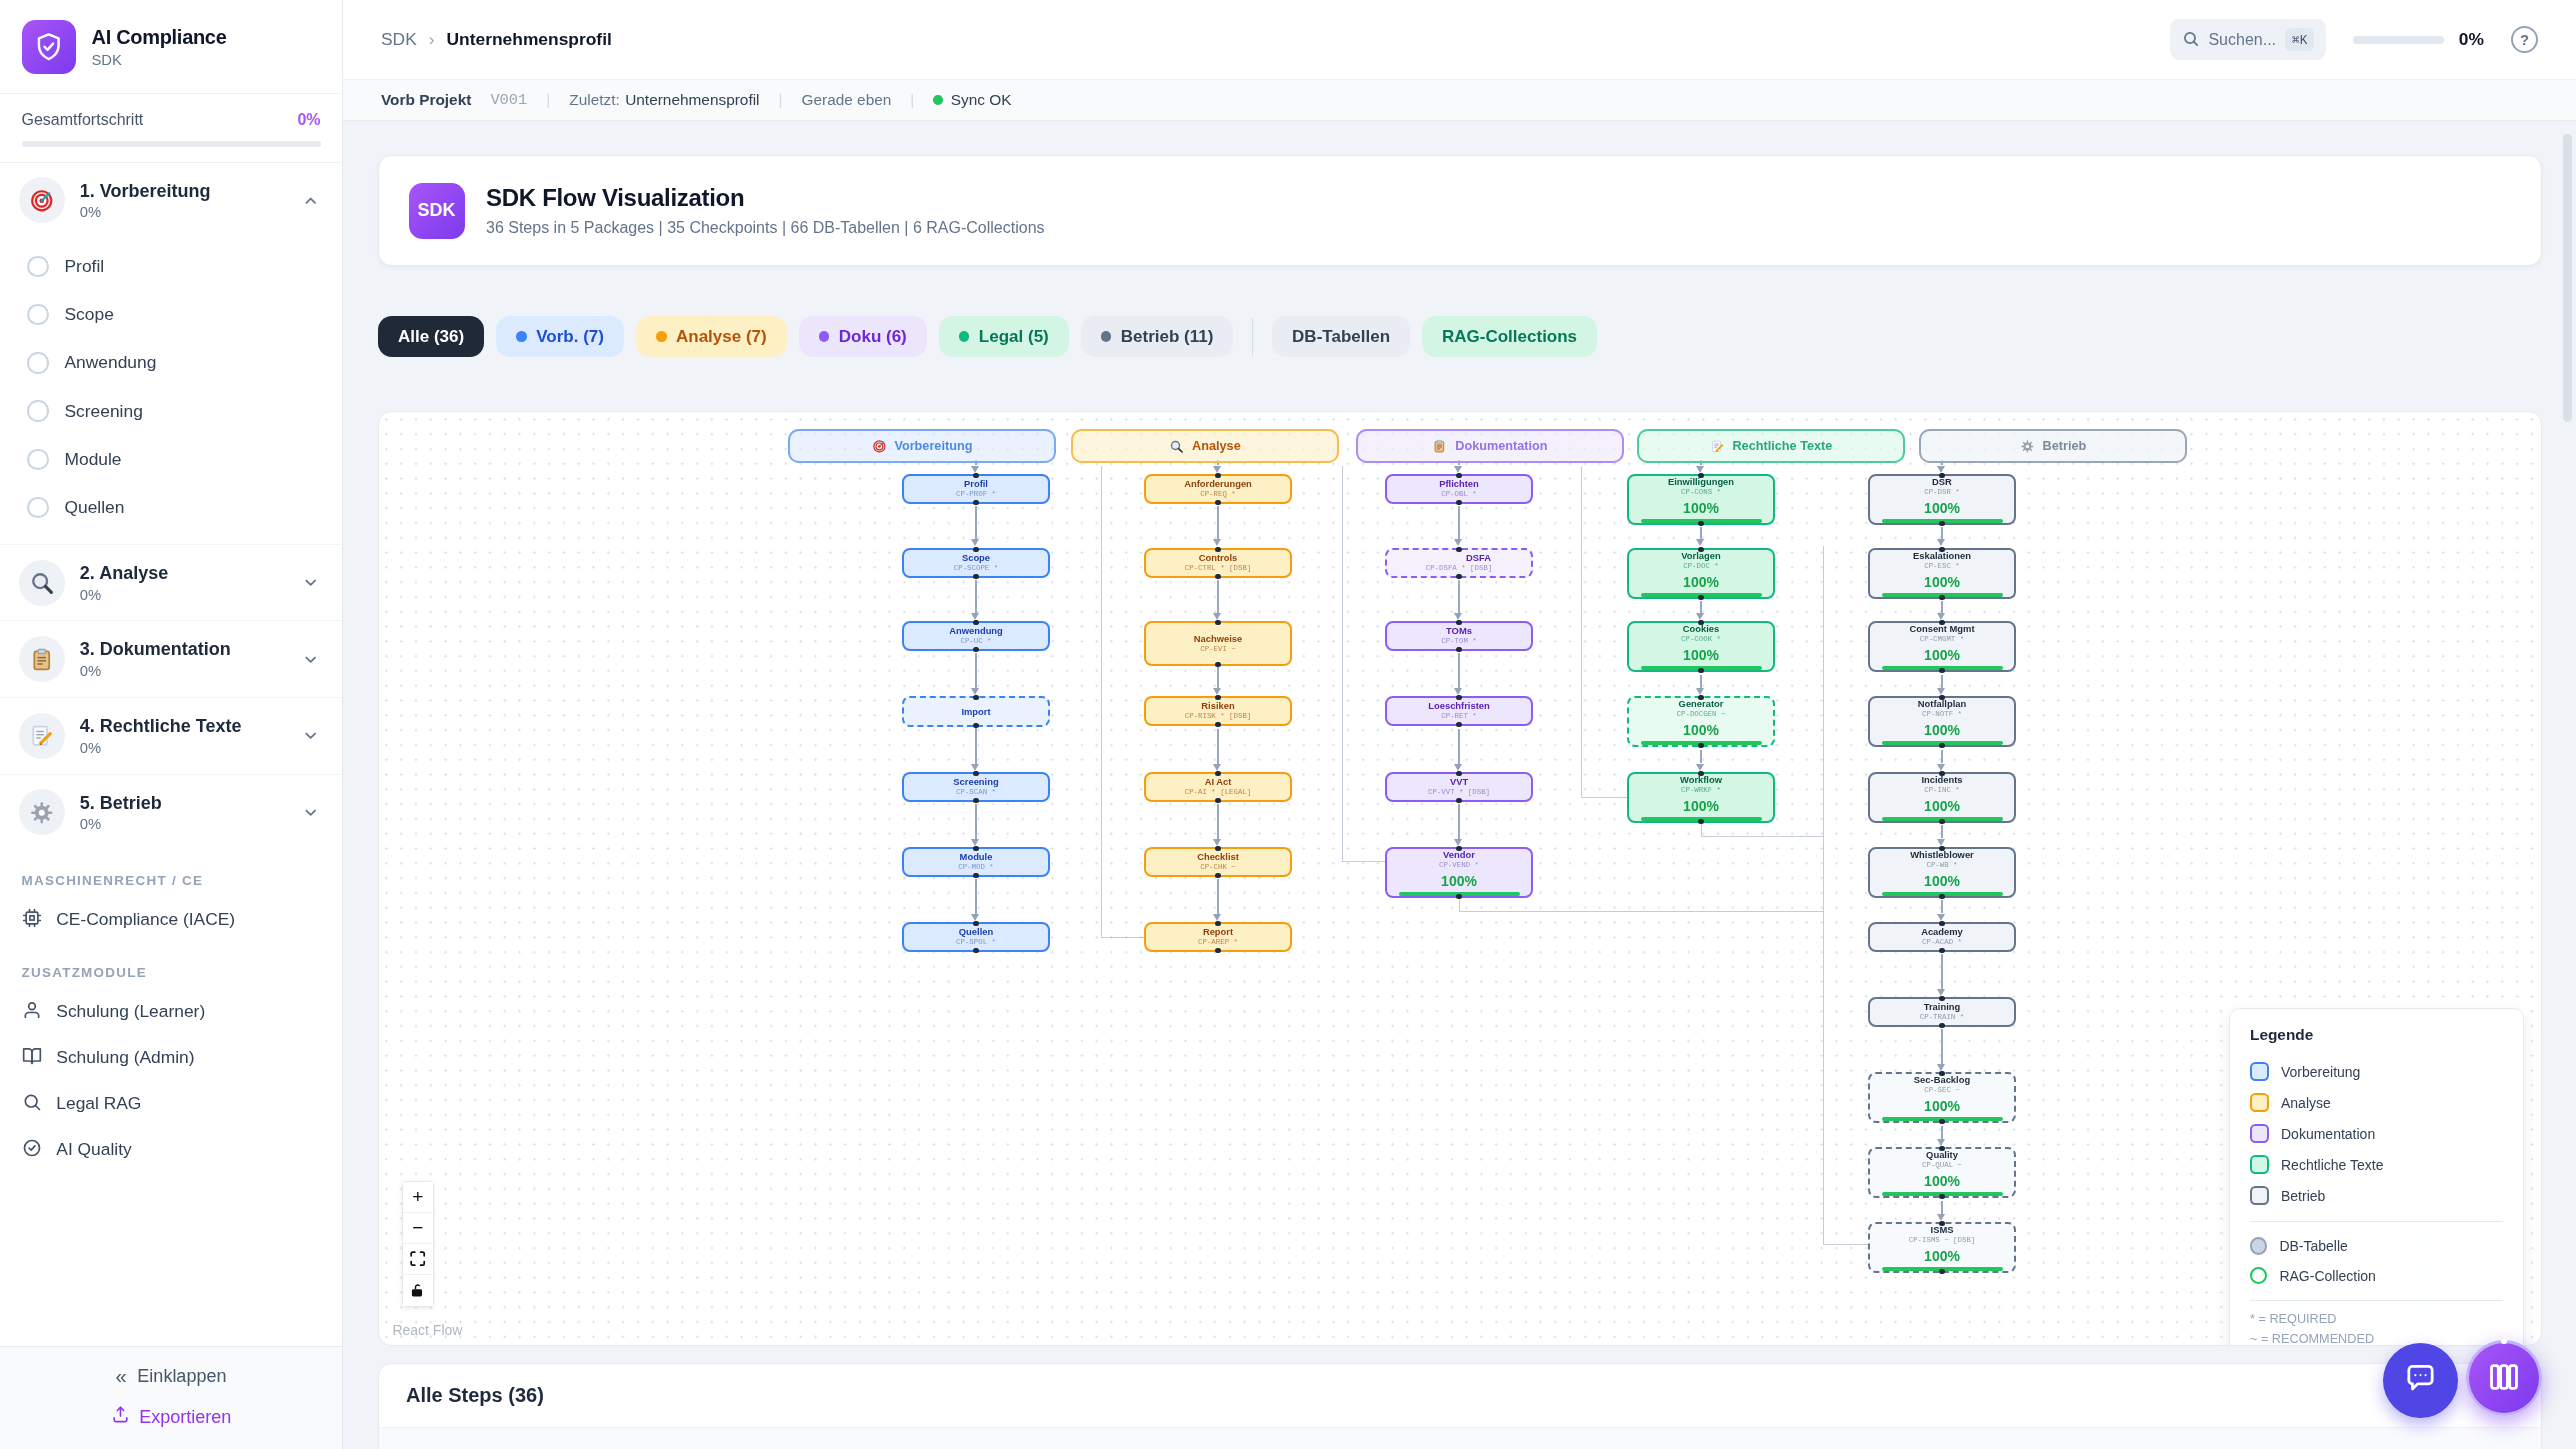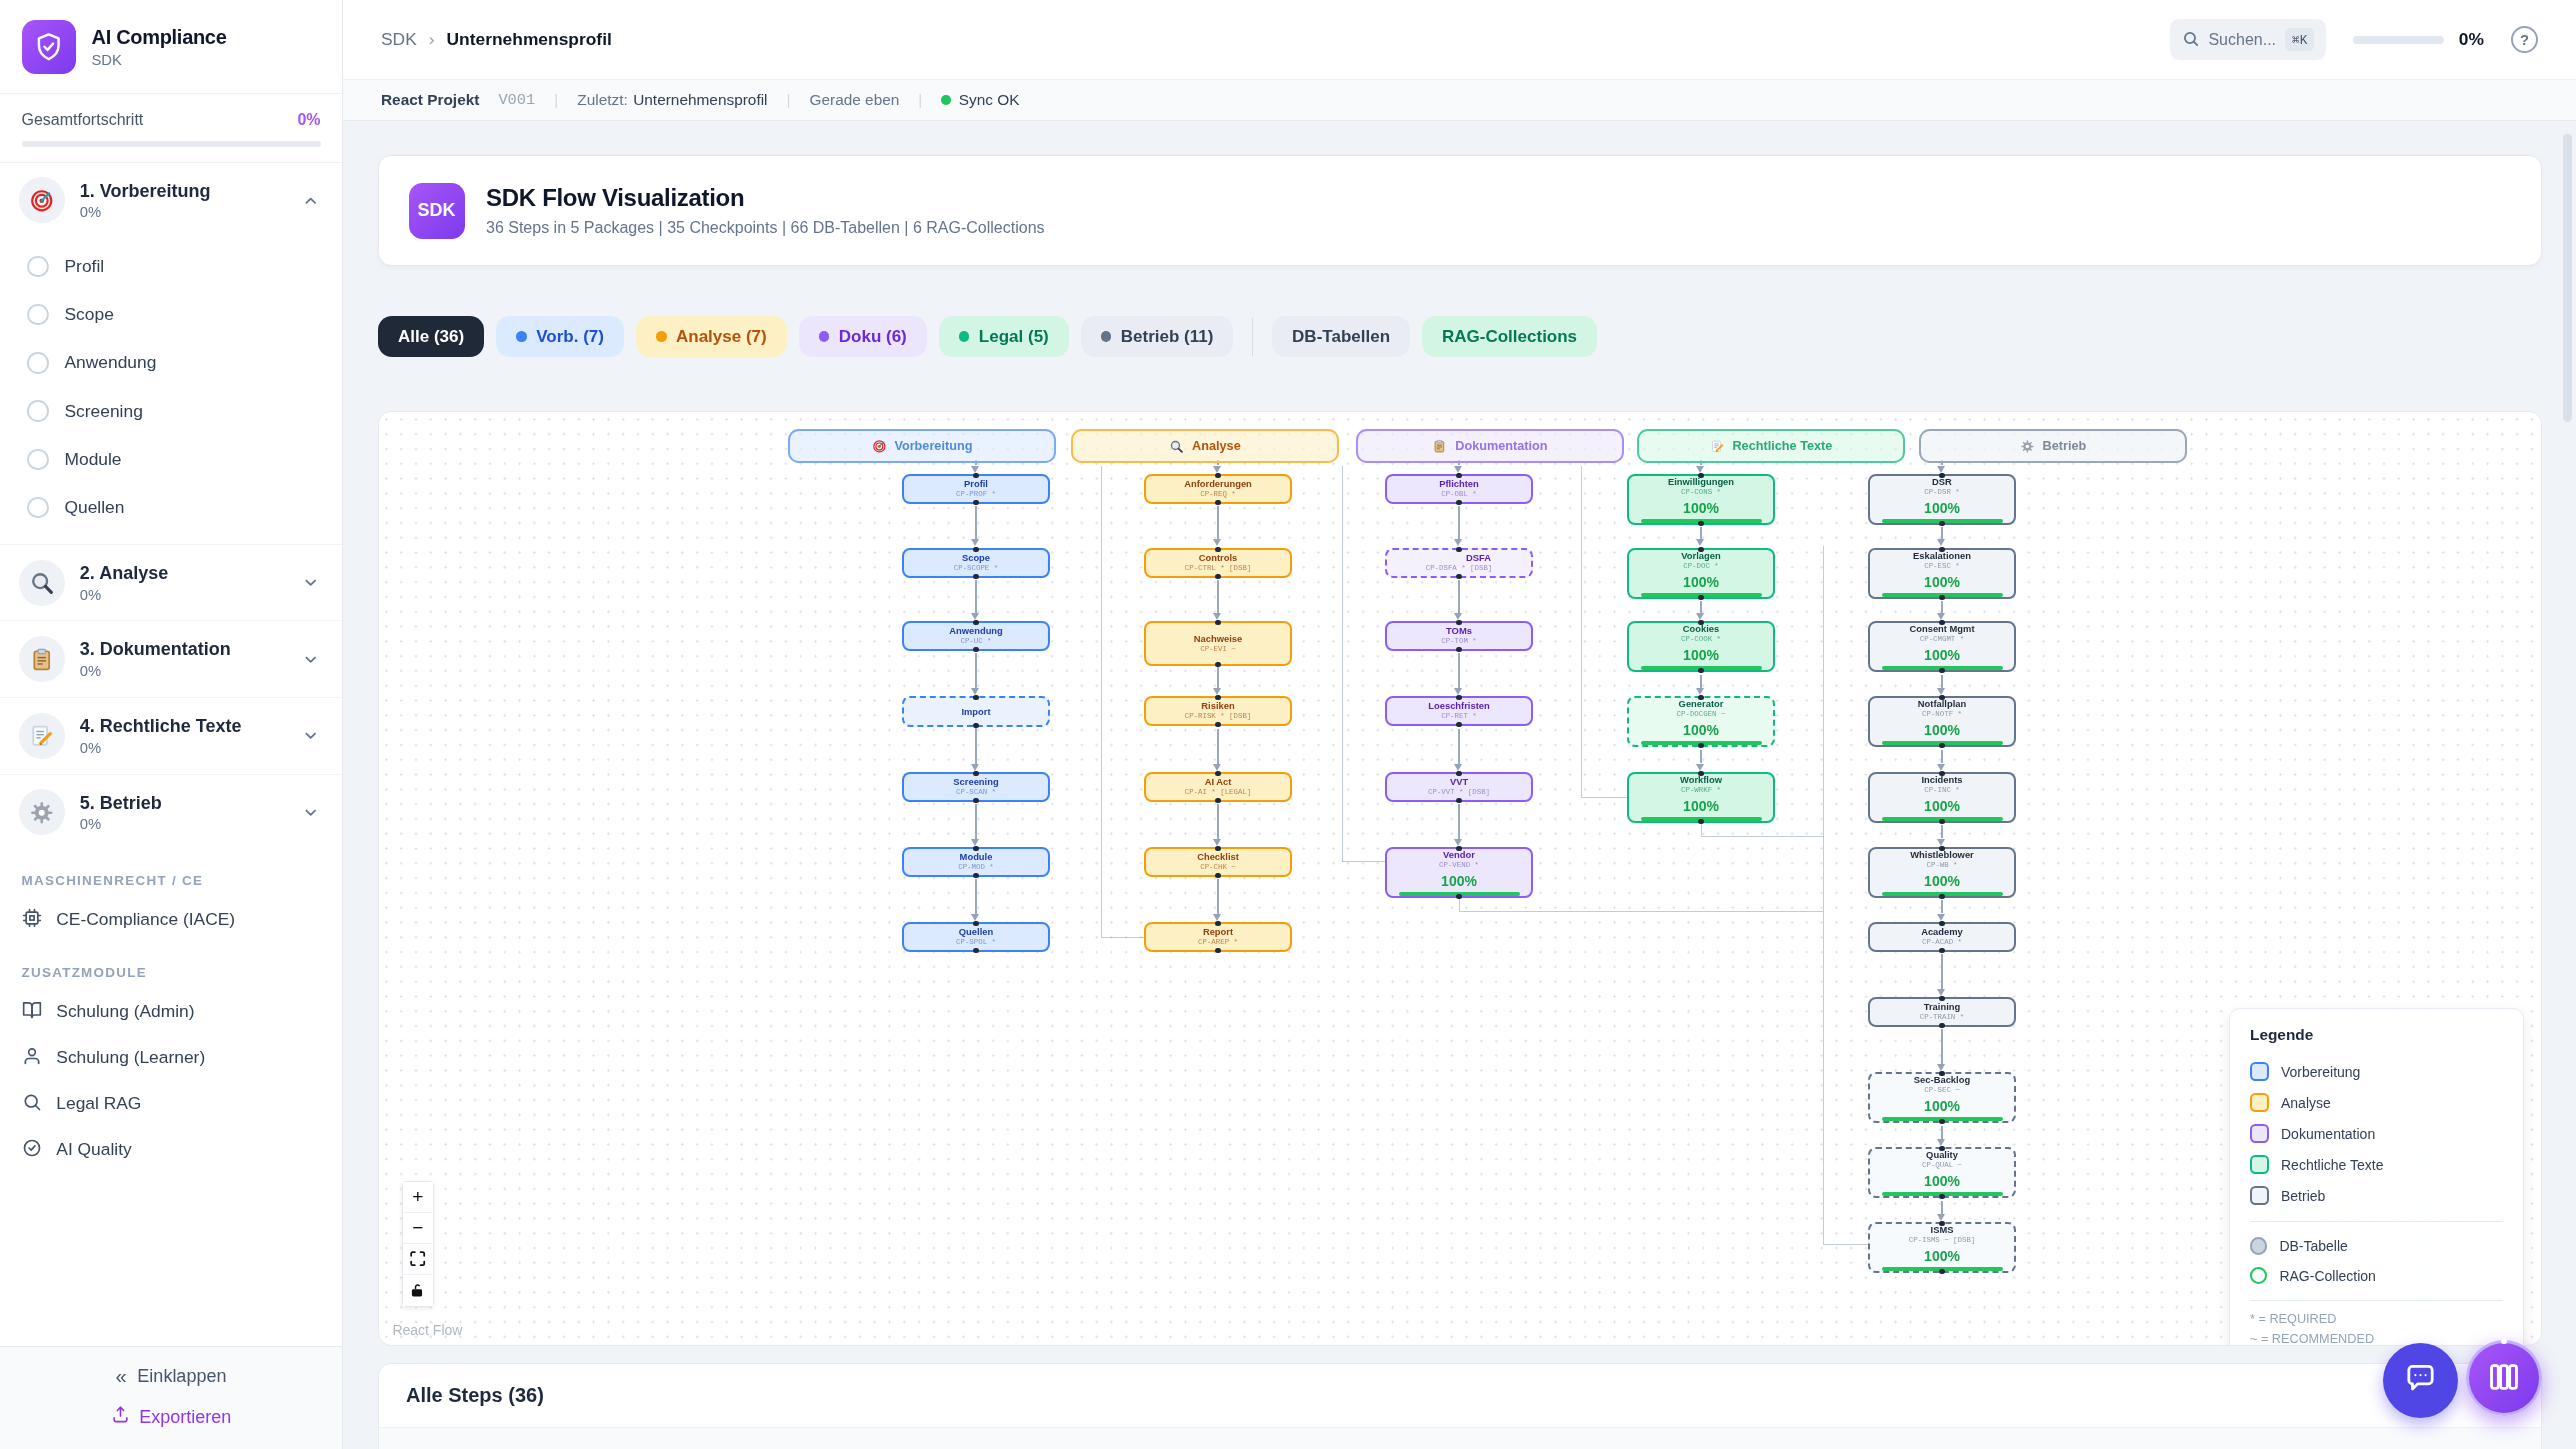--- a/index.html
+++ b/index.html
@@ -302,32 +302,32 @@
               <line x1="15" y1="19" x2="15" y2="22"></line>
               <line x1="2" y1="9" x2="5" y2="9"></line>
               <line x1="2" y1="15" x2="5" y2="15"></line>
               <line x1="19" y1="9" x2="22" y2="9"></line>
               <line x1="19" y1="15" x2="22" y2="15"></line>
             </svg></span>
           <span class="lbl">CE-Compliance (IACE)</span>
         </div>
         <div class="side-section-label">ZUSATZMODULE</div>
         <div class="side-item">
+          <span><svg width="20" height="20" viewBox="0 0 24 24" fill="none" stroke="#475569" stroke-width="2" stroke-linecap="round">
+              <path d="M20 21v-2a4 4 0 0 0-4-4H8a4 4 0 0 0-4 4v2"></path>
+              <circle cx="12" cy="7.5" r="4"></circle>
+            </svg></span>
+          <span class="lbl">Schulung (Learner)</span>
+        </div>
+        <div class="side-item">
           <span><svg width="20" height="20" viewBox="0 0 24 24" fill="none" stroke="#475569" stroke-width="2" stroke-linejoin="round">
               <path d="M2 3.5h6a4 4 0 0 1 4 4V21a3 3 0 0 0-3-3H2z"></path>
               <path d="M22 3.5h-6a4 4 0 0 0-4 4V21a3 3 0 0 1 3-3h7z"></path>
             </svg></span>
           <span class="lbl">Schulung (Admin)</span>
-        </div>
-        <div class="side-item">
-          <span><svg width="20" height="20" viewBox="0 0 24 24" fill="none" stroke="#475569" stroke-width="2" stroke-linecap="round">
-              <path d="M20 21v-2a4 4 0 0 0-4-4H8a4 4 0 0 0-4 4v2"></path>
-              <circle cx="12" cy="7.5" r="4"></circle>
-            </svg></span>
-          <span class="lbl">Schulung (Learner)</span>
         </div>
         <div class="side-item">
           <span><svg width="20" height="20" viewBox="0 0 24 24" fill="none" stroke="#475569" stroke-width="2" stroke-linecap="round">
               <circle cx="11" cy="11" r="7"></circle>
               <line x1="16.5" y1="16.5" x2="21" y2="21"></line>
             </svg></span>
           <span class="lbl">Legal RAG</span>
         </div>
         <div class="side-item">
           <span><svg width="20" height="20" viewBox="0 0 24 24" fill="none" stroke="#475569" stroke-width="2" stroke-linecap="round" stroke-linejoin="round">
@@ -376,21 +376,21 @@
         </div>
         <div style="display:flex;align-items:center;gap:14.8px;">
           <div class="hdr-track"></div>
           <span class="hdr-pct">0%</span>
         </div>
         <div class="help-ic">?</div>
       </div>
     </div>
 
     <div class="statusbar">
-      <span class="sb-project">React Projekt</span>
+      <span class="sb-project">Vorb Projekt</span>
       <span class="sb-version">V001</span>
       <span class="sb-sep">|</span>
       <span class="sb-muted">Zuletzt:</span>
       <span class="sb-val">Unternehmensprofil</span>
       <span class="sb-sep">|</span>
       <span class="sb-muted">Gerade eben</span>
       <span class="sb-sep">|</span>
       <span class="sb-sync">
         <span class="dot-green"></span>
         <span>Sync OK</span>

